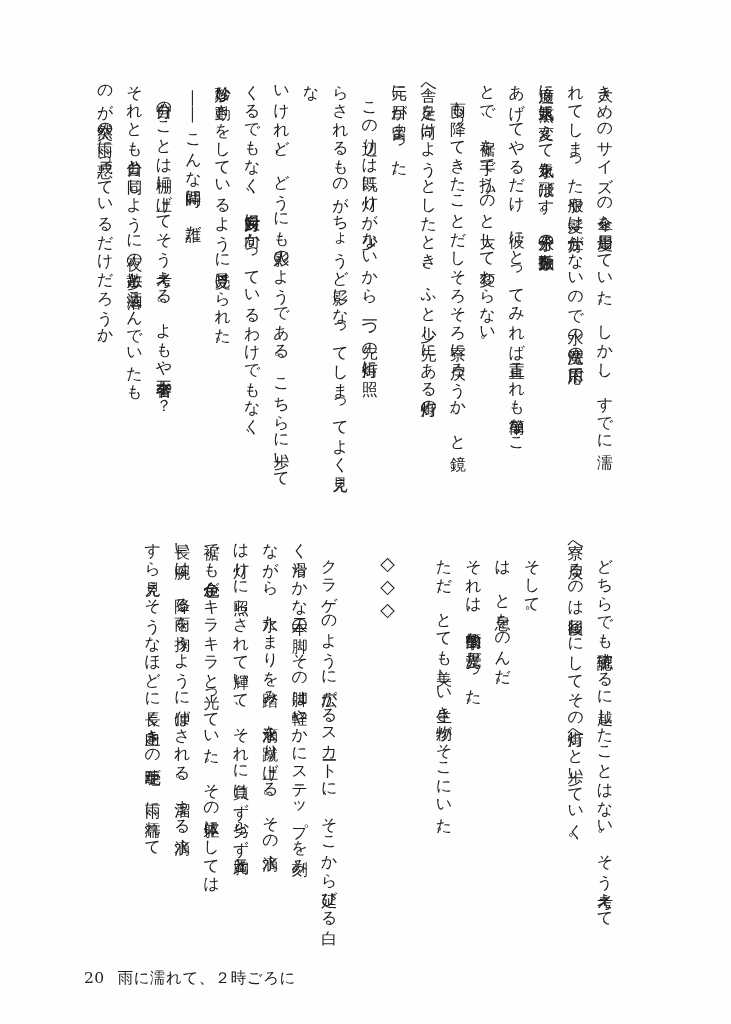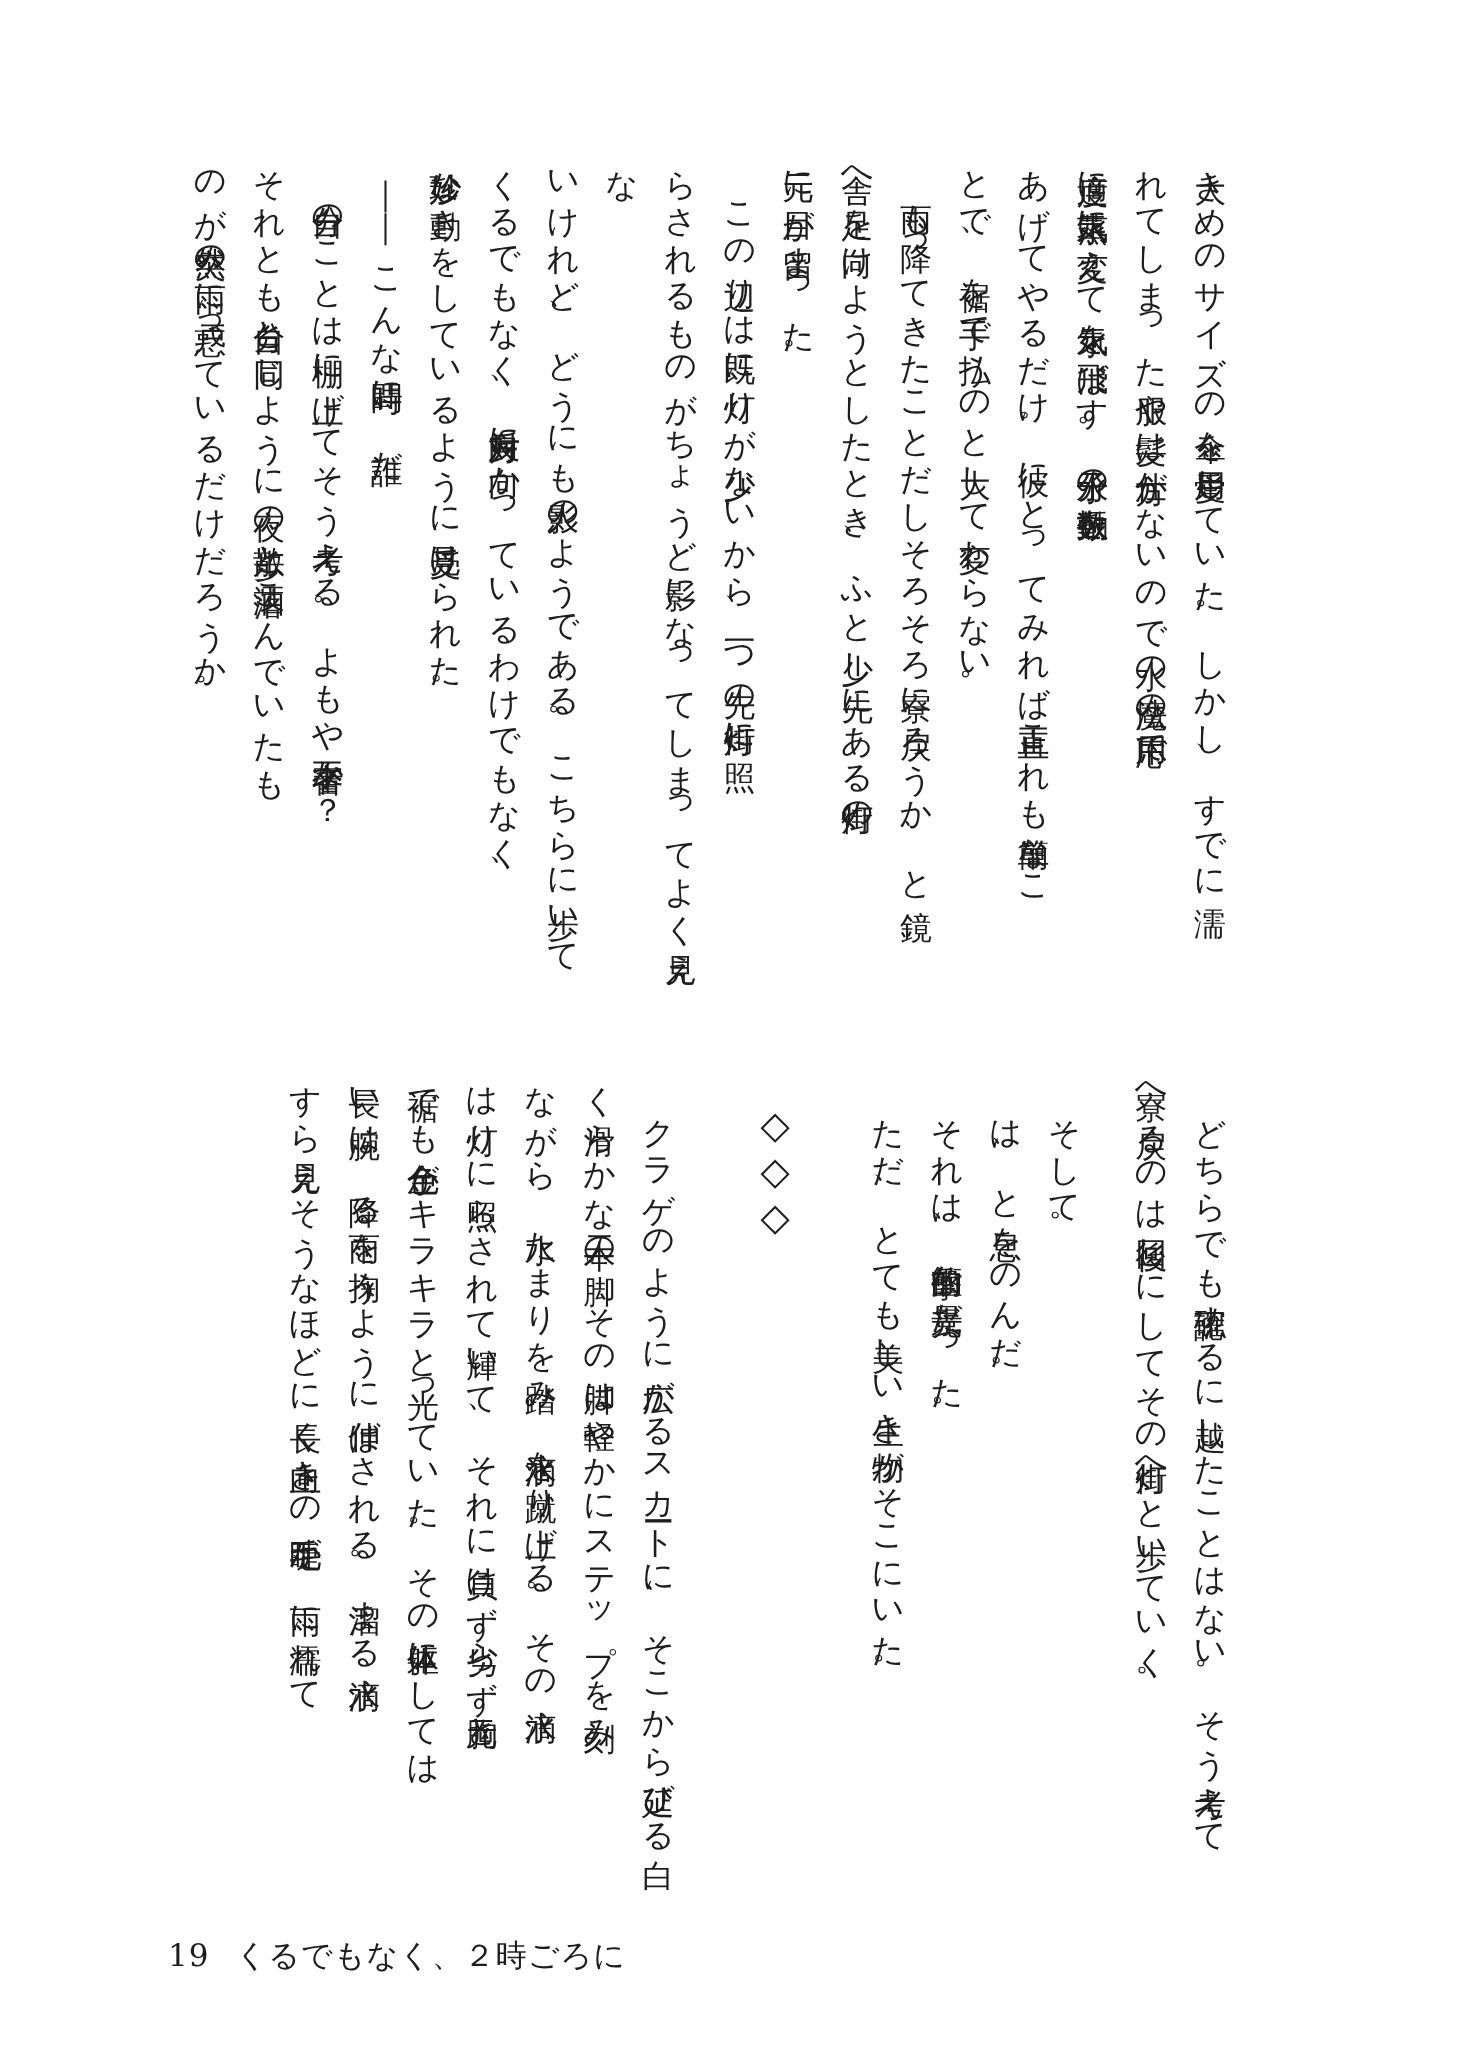--- a/index.html
+++ b/index.html
@@ -88,16 +88,16 @@
       <p class="col">　クラゲのように広がるスカートに、そこから延びる白</p>
       <p class="col">く滑らかな二本の脚。その脚は軽やかにステップを刻み</p>
       <p class="col">ながら、水たまりを踏み、水滴を蹴り上げる。その水滴</p>
       <p class="col">は灯りに照らされて輝いて、それに負けず劣らず胸元と</p>
       <p class="col">裾でも金色がキラキラと光っていた。その体躯にしては</p>
       <p class="col">長い腕は、降る雨を掬うように伸ばされる。溜まる水滴</p>
       <p class="col">すら見えそうなほどに長く上向きの睫毛が、雨に濡れて</p>
     </div>
 
   <div class="footer">
-    <span class="page-num">19</span><span>くるでもなく、２時ごろに</span>
+    <span class="page-num">20</span><span>雨に濡れて、２時ごろに</span>
   </div>
 
 </div>
 
 </body></html>

